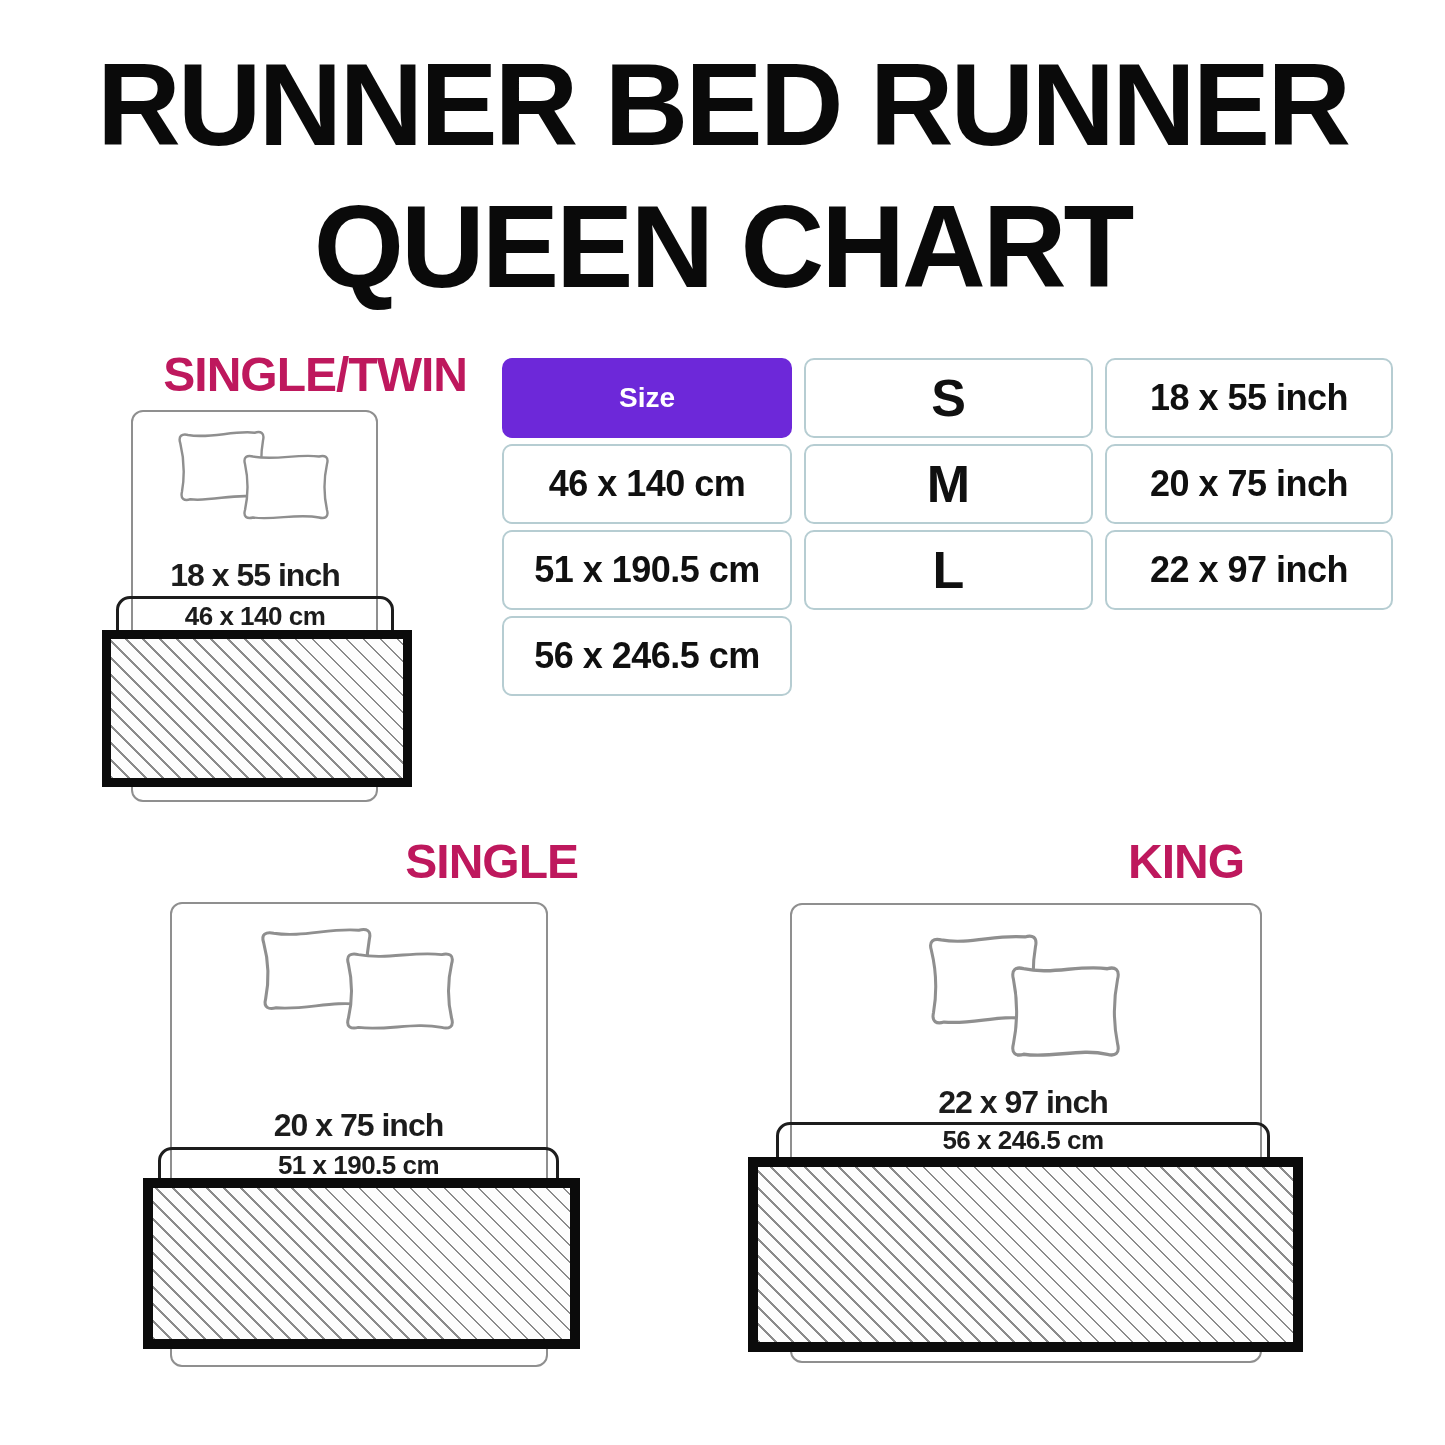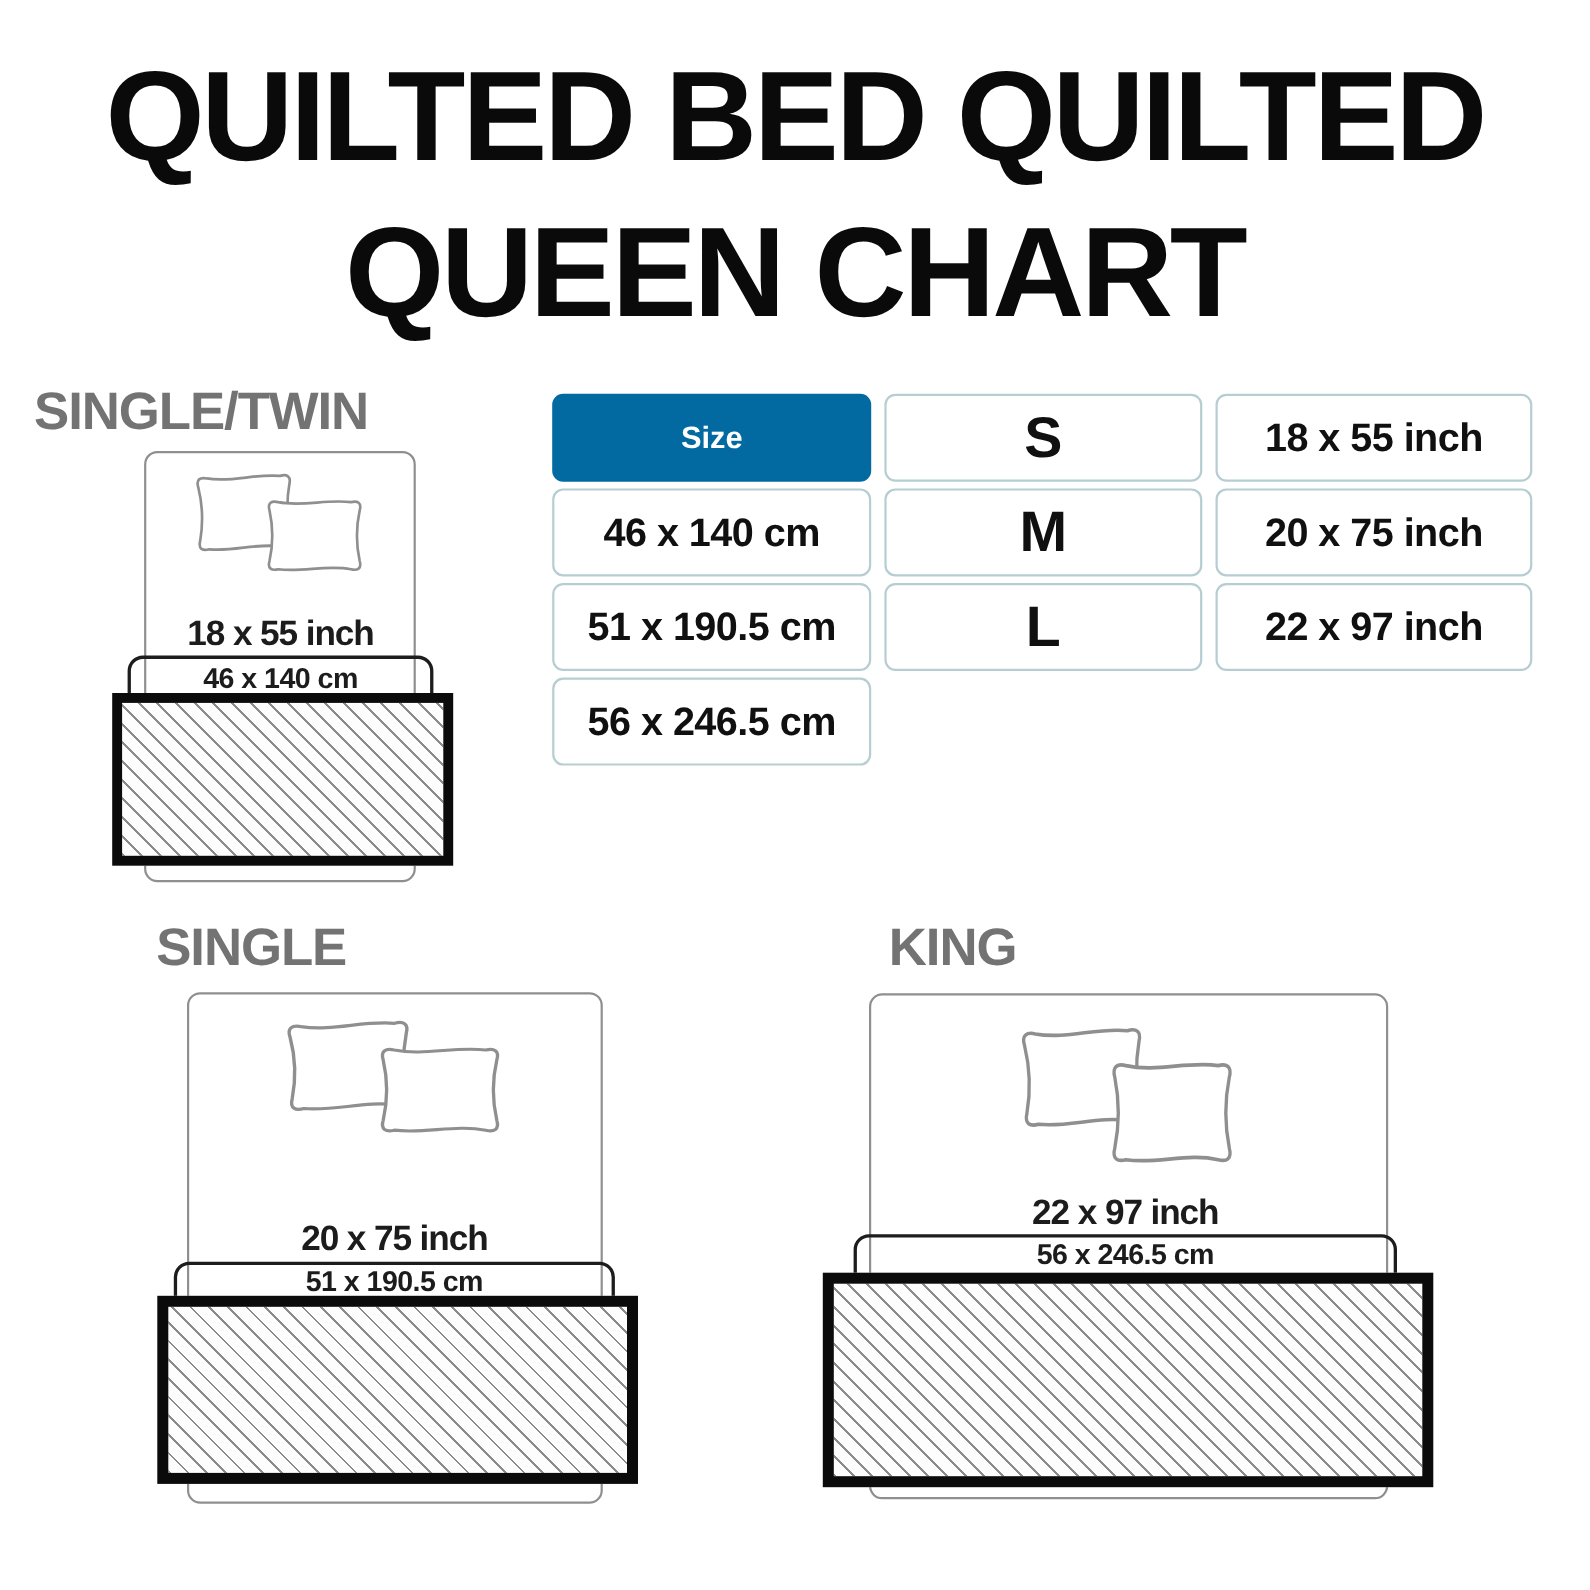--- a/index.html
+++ b/index.html
@@ -25,22 +25,22 @@
     font-weight: 700;
     letter-spacing: -3px;
     color: #0a0a0a;
   }
   .tline { display: block; }
 
   
   .d-label {
     position: absolute;
     font-weight: 700;
-    color: #737373;
-    text-align: left;
+    color: #be185d;
+    text-align: right;
     letter-spacing: -1px;
     font-size: 48px;
     line-height: 52px;
     z-index: 2;
   }
   .s-label { left: 31px;  top: 349px; width: 436px; }
   .q-label { left: 142px; top: 836px; width: 436px; }
   .k-label { left: 808px; top: 836px; width: 436px; }
 
   
@@ -119,21 +119,21 @@
     position: absolute;
     left: 502px; top: 358px;
     width: 891px;
     display: grid;
     grid-template-columns: 290px 289px 288px;
     column-gap: 12px;
     row-gap: 6px;
   }
   .hcell {
     height: 80px;
-    background: #0369a1;
+    background: #6d28d9;
     border-radius: 10px;
     color: #ffffff;
     display: flex; align-items: center; justify-content: center;
     font-size: 28px;
     font-weight: 700;
   }
   .bcell {
     height: 80px;
     background: #ffffff;
     border: 2px solid #b6cdd2;
@@ -144,21 +144,21 @@
   }
   .bcell.size { font-size: 52px; }
   .bcell.meas { font-size: 36px; letter-spacing: -0.5px; }
 </style>
 </head>
 <body>
 
 <div class="canvas">
 
   <div class="title">
-    <span class="tline">QUILTED BED QUILTED</span>
+    <span class="tline">RUNNER BED RUNNER</span>
     <span class="tline">QUEEN CHART</span>
   </div>
 
   <div class="d-label s-label">SINGLE/TWIN</div>
   <div class="bed s-bed">
     <svg class="pillow s-p1" viewBox="0 0 100 72" preserveAspectRatio="none">
       <path d="M 9 13 C 7 6 11 4 17 5.5 C 39 10 61 2.5 83 5.5 C 89 4 93 6 91 13 C 87.5 29 87.5 43 91 59 C 93 66 89 68 83 66.5 C 61 62 39 69.5 17 66.5 C 11 68 7 66 9 59 C 12.5 43 12.5 29 9 13 Z"></path>
     </svg>
     <svg class="pillow s-p2" viewBox="0 0 100 72" preserveAspectRatio="none">
       <path d="M 9 13 C 7 6 11 4 17 5.5 C 39 10 61 2.5 83 5.5 C 89 4 93 6 91 13 C 87.5 29 87.5 43 91 59 C 93 66 89 68 83 66.5 C 61 62 39 69.5 17 66.5 C 11 68 7 66 9 59 C 12.5 43 12.5 29 9 13 Z"></path>

